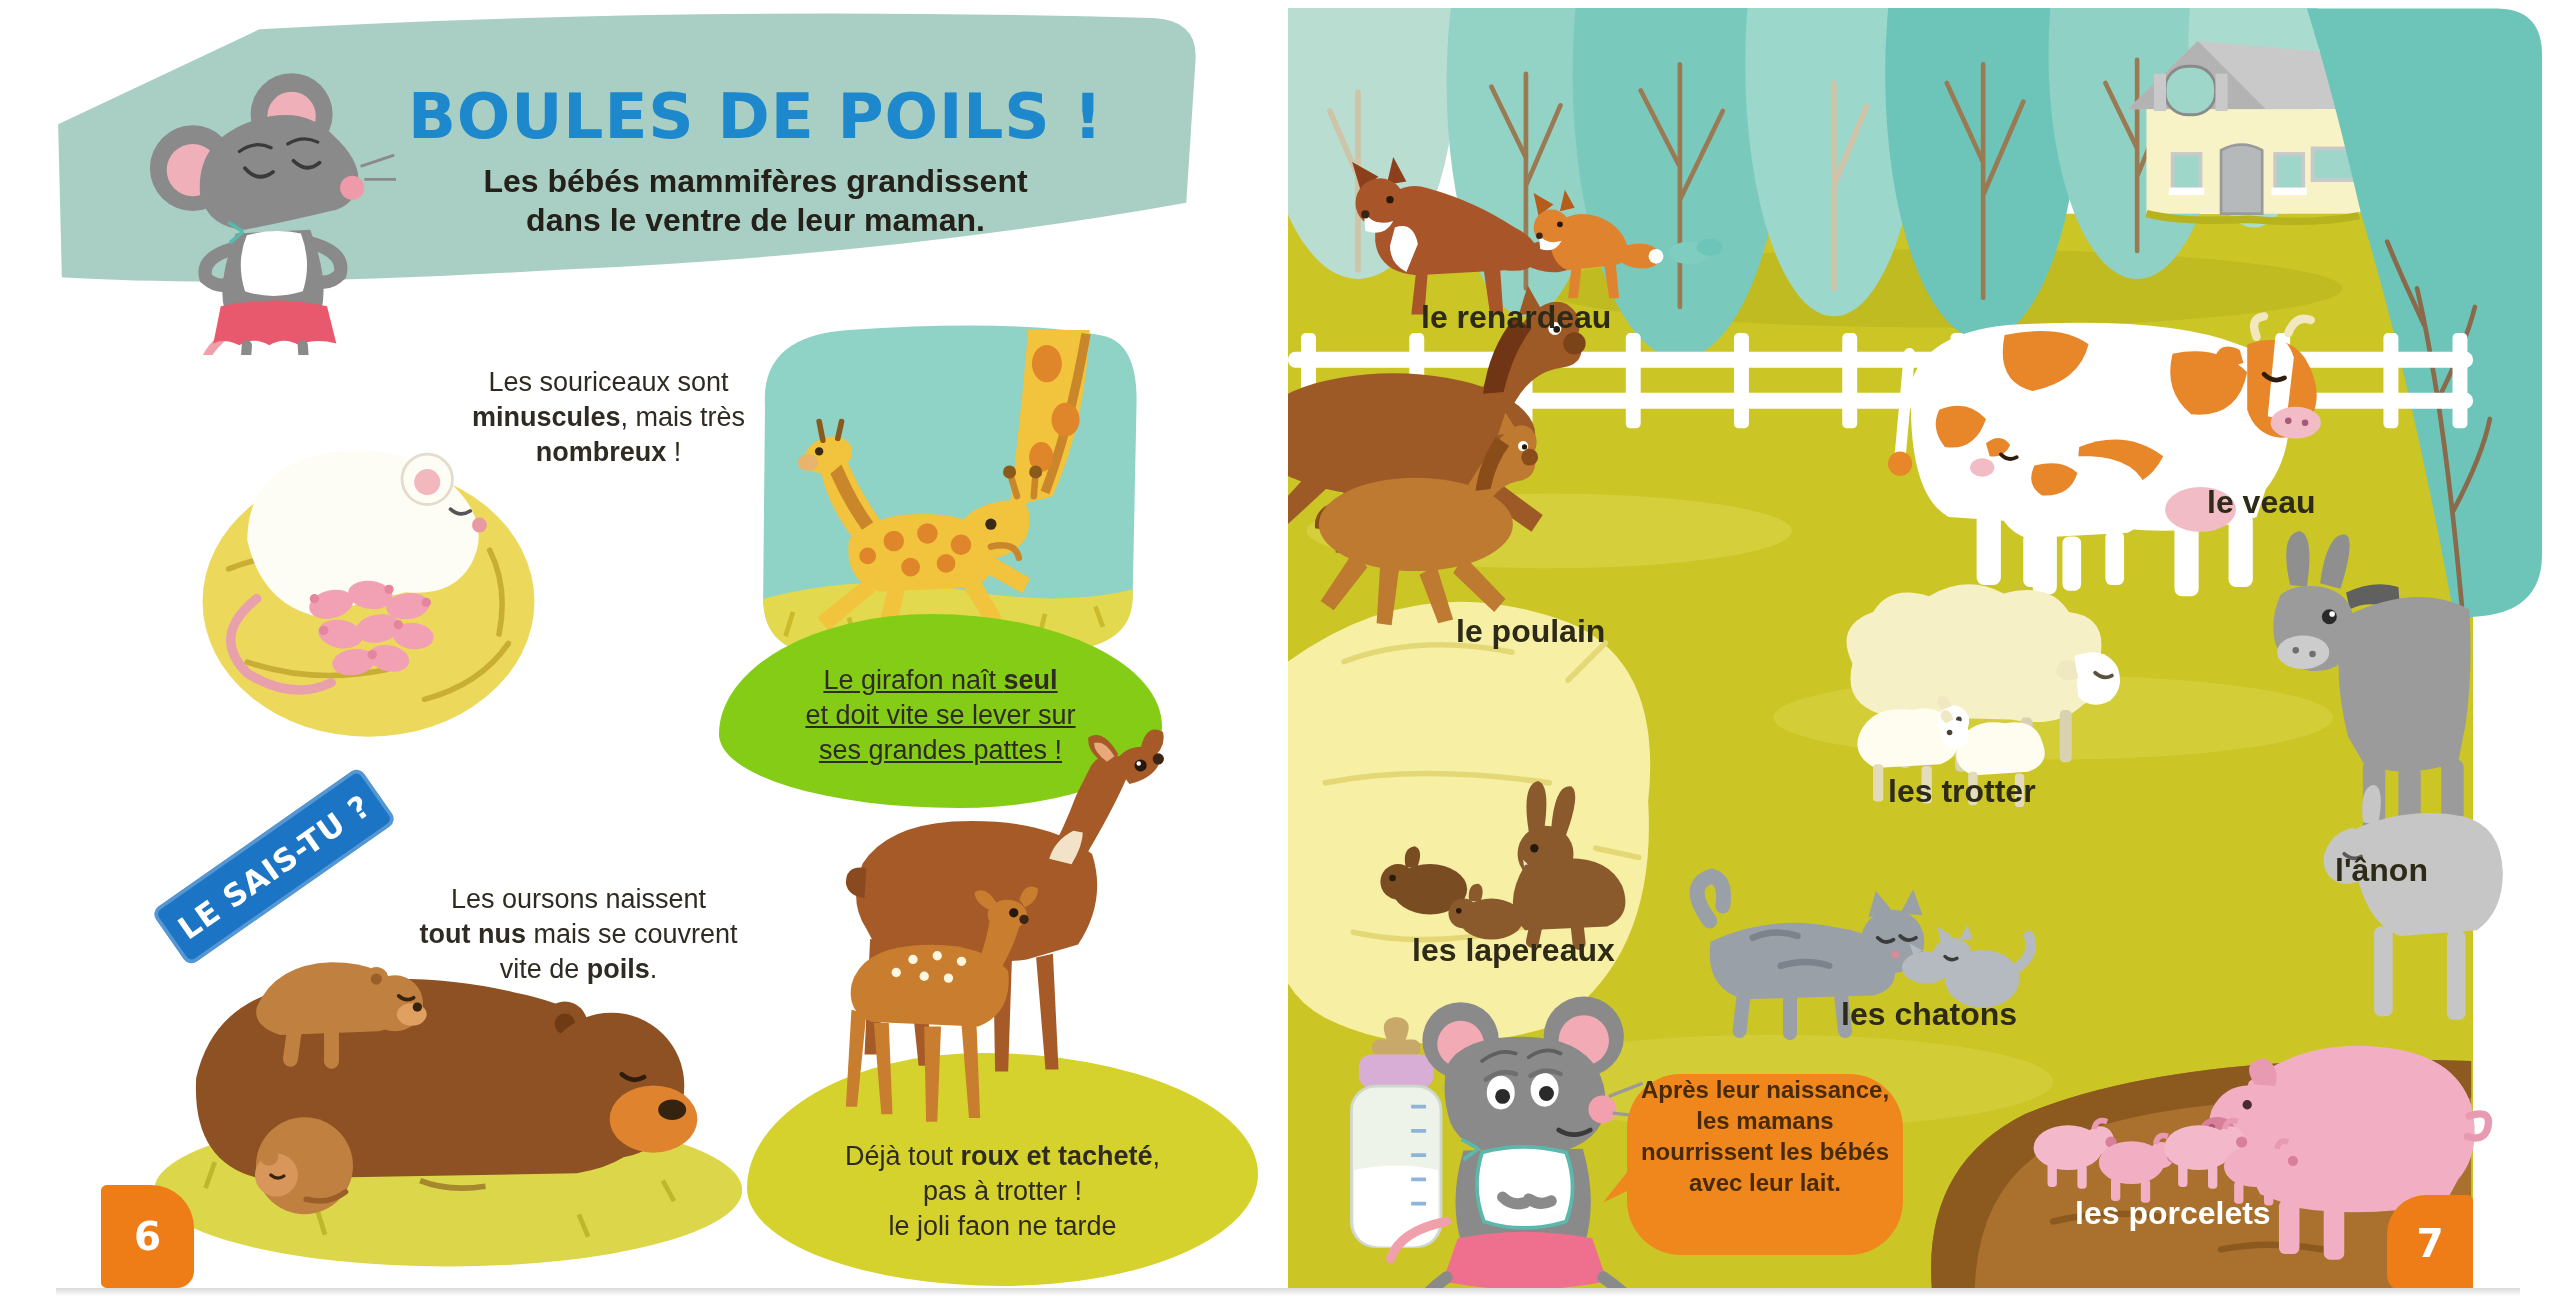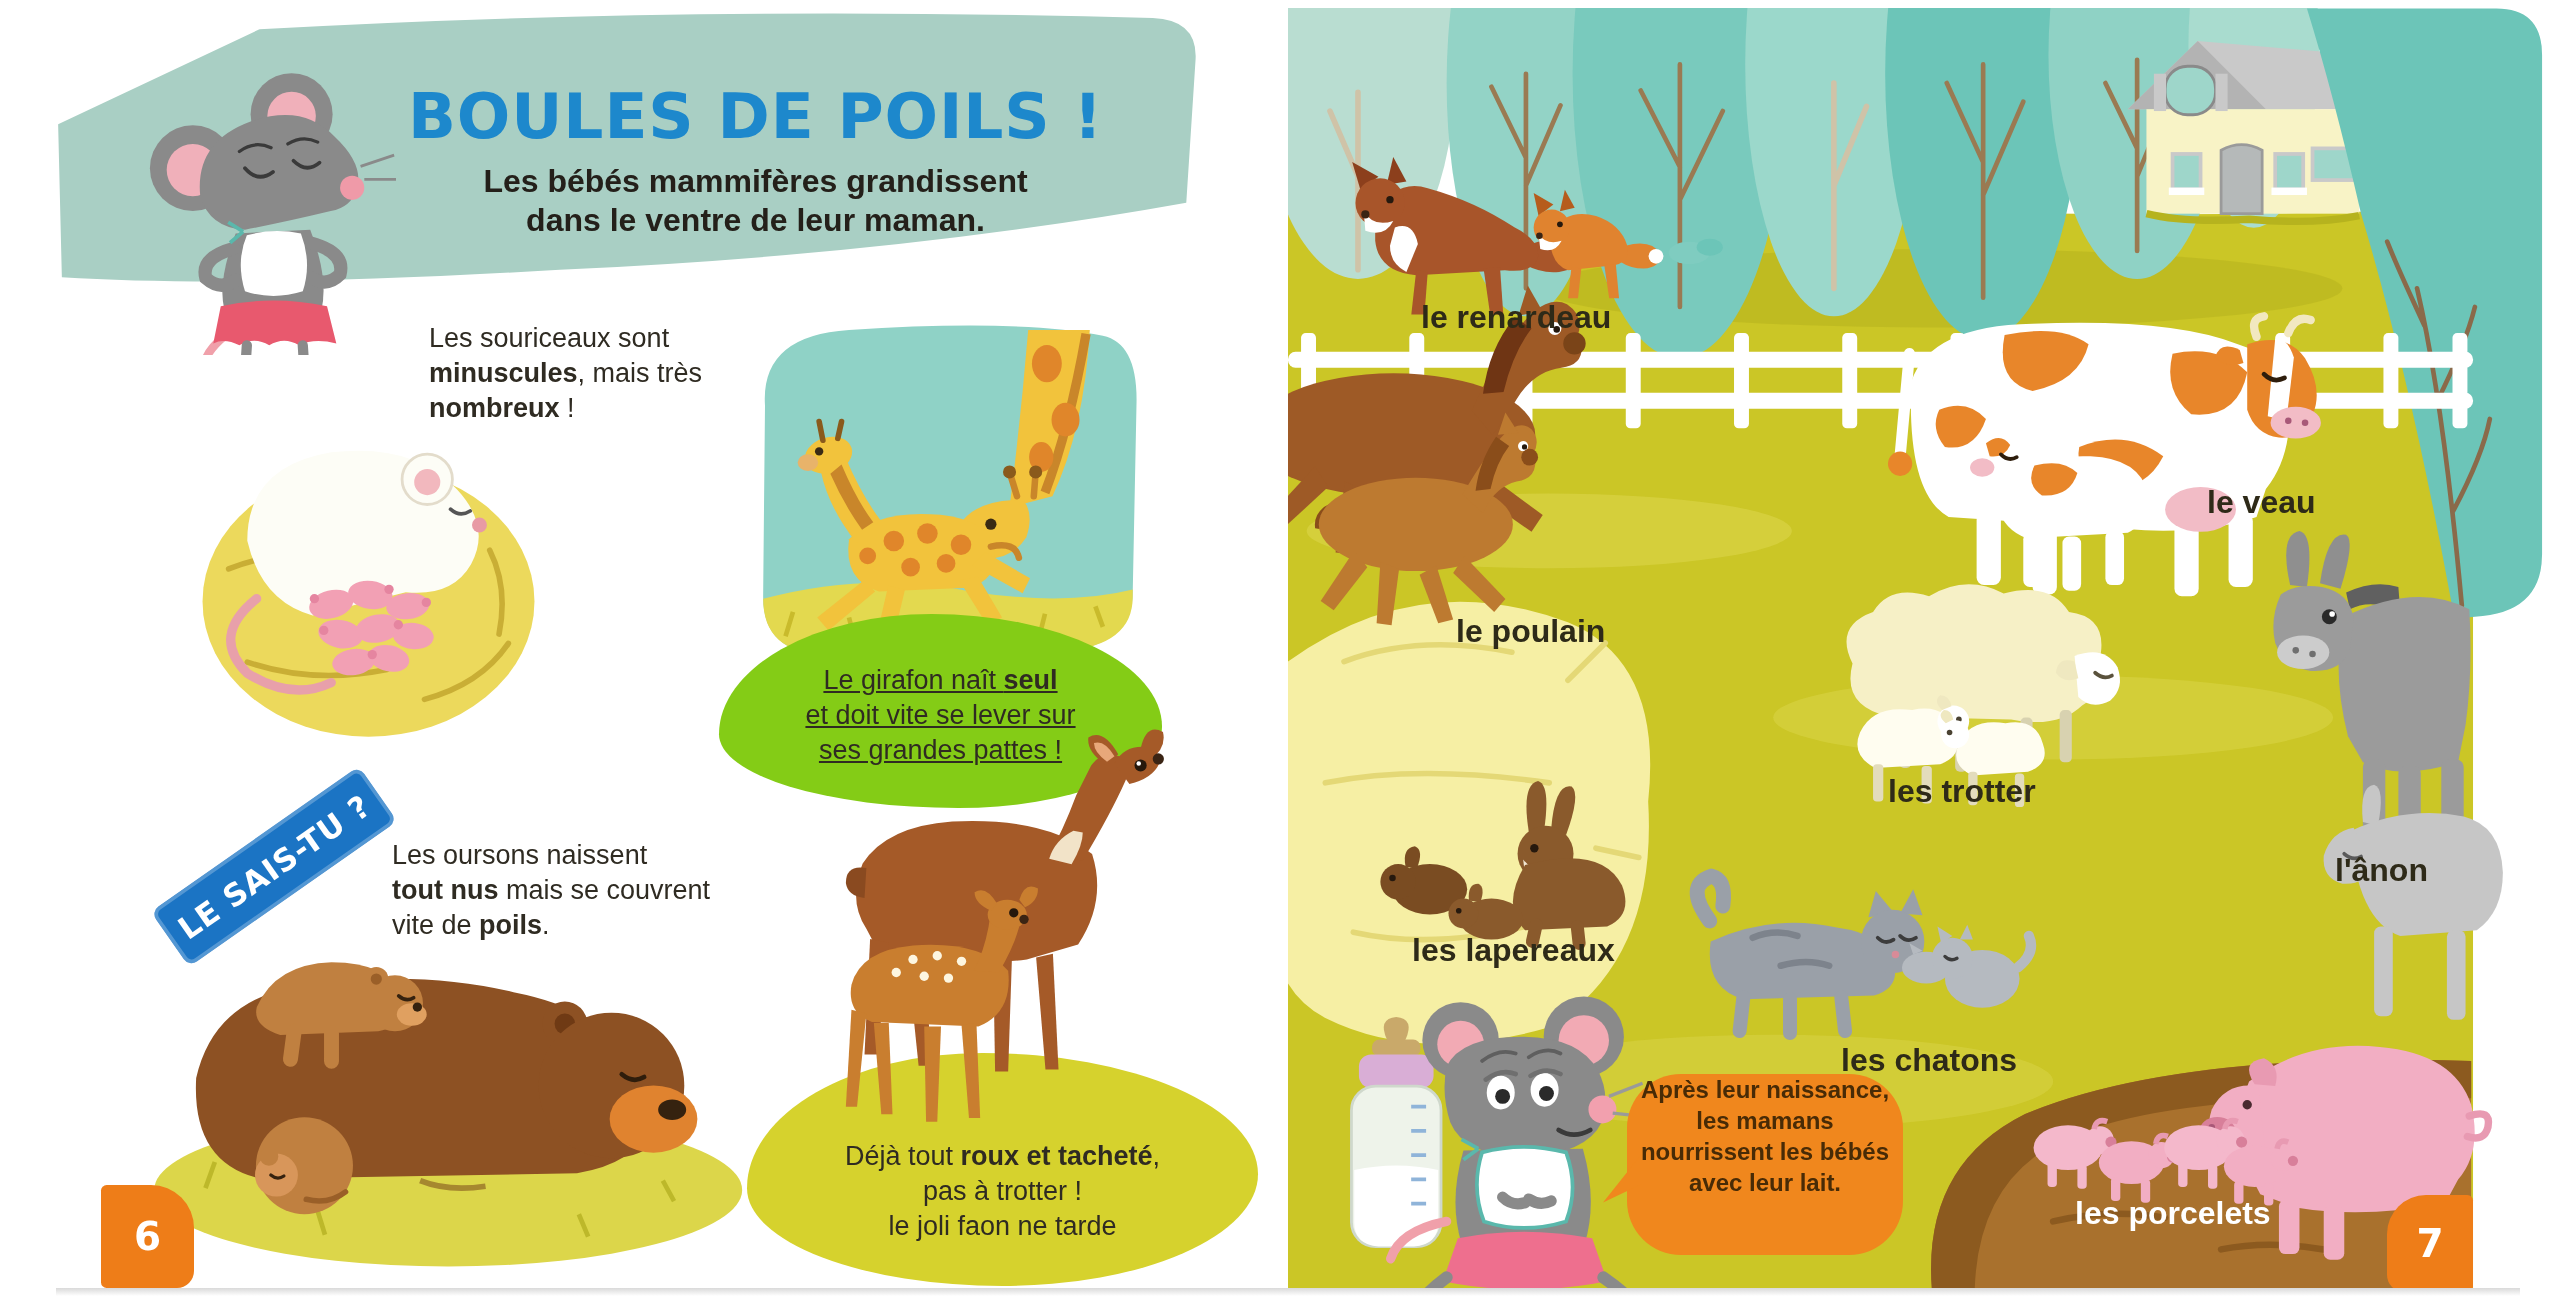--- a/index.html
+++ b/index.html
@@ -5,21 +5,21 @@
   html,body{margin:0;padding:0;background:#ffffff;}
   #spread{position:relative;width:2576px;height:1307px;background:#fff;overflow:hidden;
           font-family:"Liberation Sans",sans-serif;color:#2f2b22;}
   .abs{position:absolute;}
   svg{display:block;}
   .page-title{position:absolute;left:373px;top:80px;width:765px;text-align:center;
       font-family:"DejaVu Sans",sans-serif;font-weight:bold;font-size:63px;letter-spacing:0.9px;
       color:#1d88cc;}
   .subtitle{position:absolute;left:401px;width:709px;text-align:center;font-weight:bold;
       font-size:32px;line-height:41px;color:#24201a;}
-  .fact{position:absolute;text-align:left;font-size:27px;line-height:35px;color:#2f2b22;}
+  .fact{position:absolute;text-align:center;font-size:27px;line-height:35px;color:#2f2b22;margin-top:44px;}
   .fact b{font-weight:bold;}
   .blob{position:absolute;}
   .blob-caption{text-align:center;font-size:27px;line-height:35px;color:#2f2b22;}
   .badge{position:absolute;left:147px;top:833px;width:254px;height:67px;background:#1b74c4;
       border-radius:9.3px;transform:rotate(-35deg);display:flex;align-items:center;justify-content:center;
       color:#fff;font-family:"DejaVu Sans",sans-serif;font-weight:bold;font-size:31px;letter-spacing:0.9px;
       box-shadow:0 0 0 3.7px rgba(255,255,255,.25) inset;}
   .tab{position:absolute;background:#ee7d18;color:#fff;display:flex;align-items:center;justify-content:center;
       font-family:"DejaVu Sans",sans-serif;font-weight:bold;font-size:39px;}
   #tab-left{left:101px;top:1185px;width:93px;height:103px;border-radius:5.6px 43px 17px 5.6px;}
@@ -601,21 +601,21 @@
         <path d="M40,298 Q16,316 4,334 M208,298 Q234,316 246,332" stroke="#8a8a8a" stroke-width="13" fill="none" stroke-linecap="round"></path>
       </g>
     </svg>
 
     <div class="farm-label" style="left:133px;top:291px;">le renardeau</div>
     <div class="farm-label" style="left:152px;top:605px;margin-left:16px;">le poulain</div>
     <div class="farm-label" style="left:919px;top:476px;">le veau</div>
     <div class="farm-label" style="left:600px;top:765px;">les trotter</div>
     <div class="farm-label" style="left:1047px;top:844px;">l'ânon</div>
     <div class="farm-label" style="left:124px;top:924px;">les lapereaux</div>
-    <div class="farm-label" style="left:553px;top:988px;margin-top:46px;">les chatons</div>
+    <div class="farm-label" style="left:553px;top:988px;">les chatons</div>
     <div class="farm-label light" style="left:787px;top:1187px;">les porcelets</div>
 
     <div class="bubble">
       <div class="tail"></div>
       <div>Après leur naissance,</div>
       <div>les mamans</div>
       <div>nourrissent les bébés</div>
       <div>avec leur lait.</div>
     </div>
 

